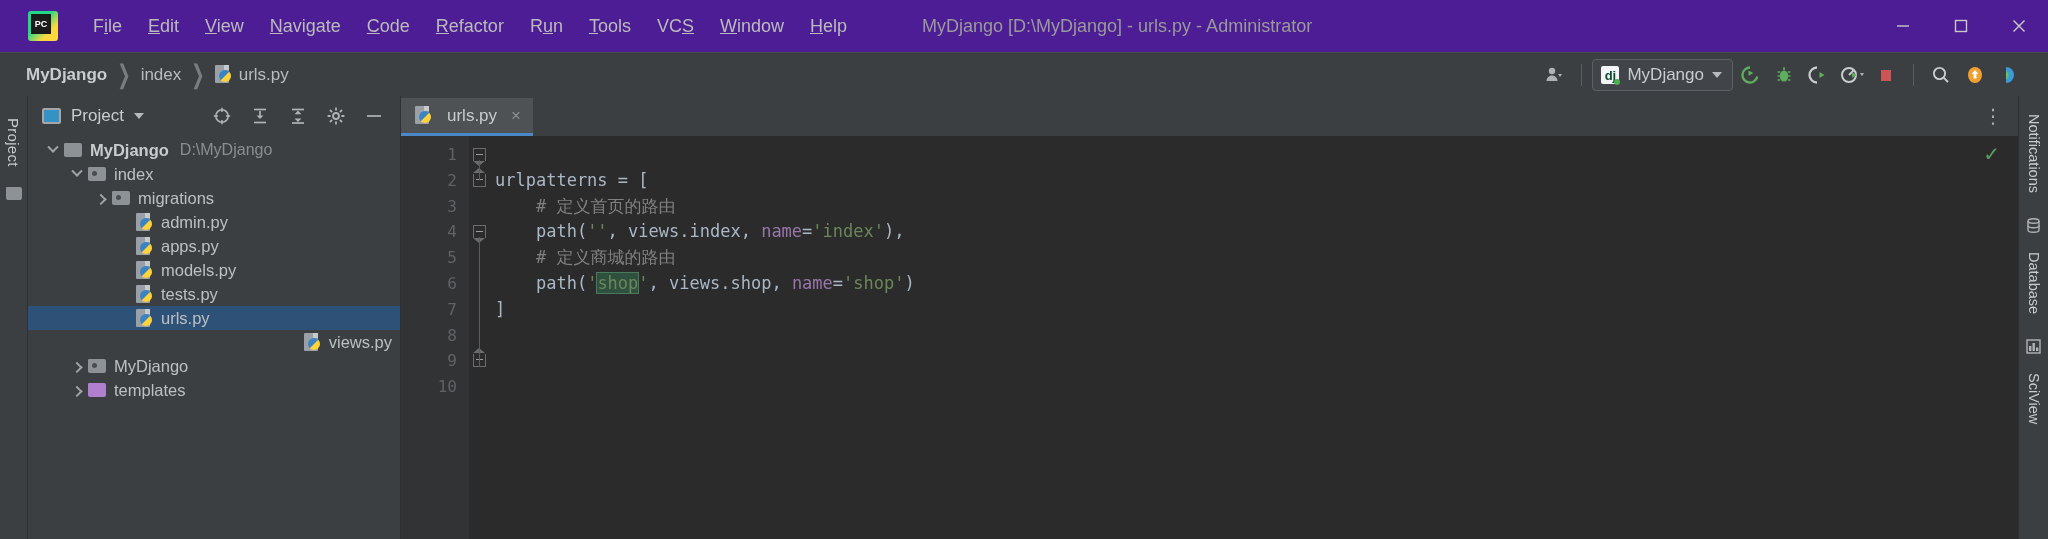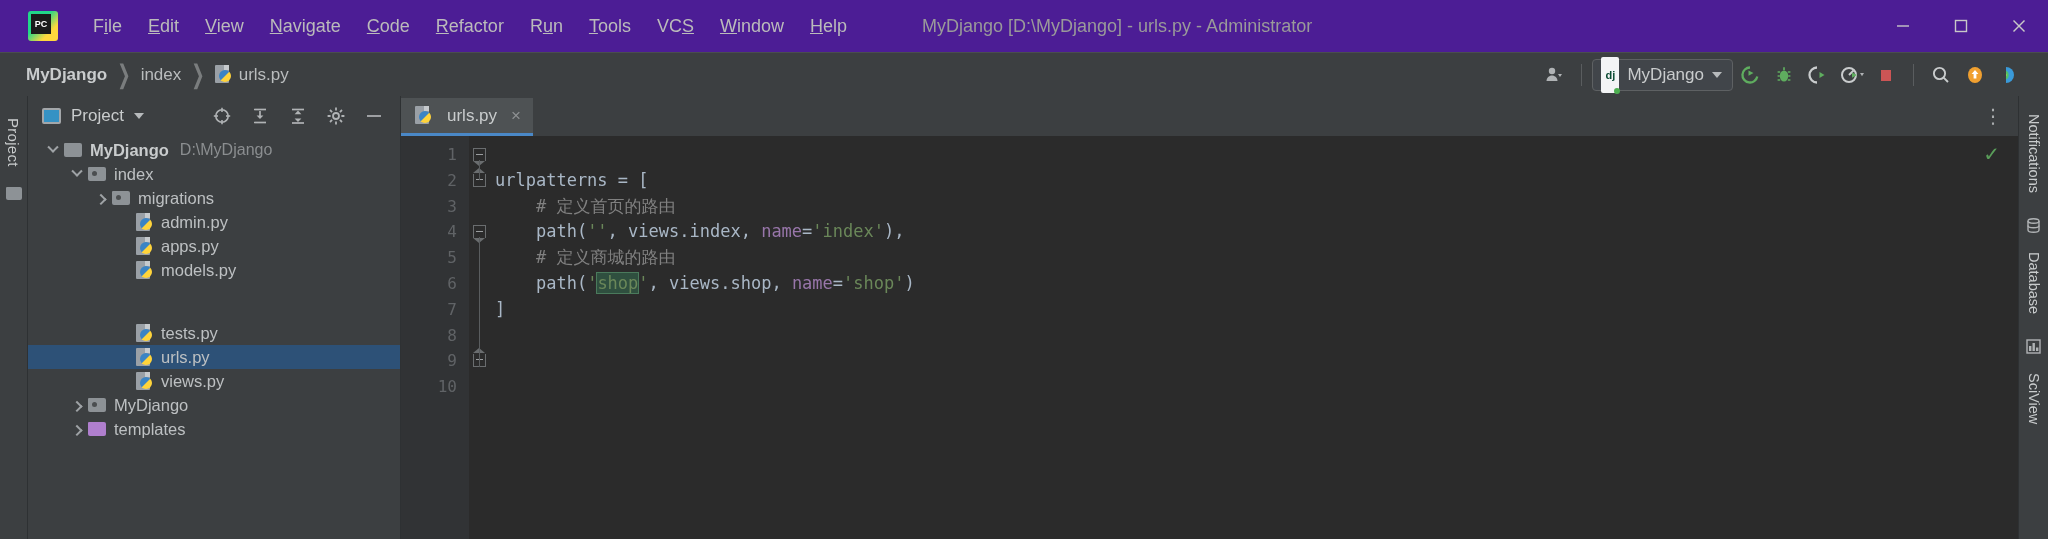--- a/index.html
+++ b/index.html
@@ -112,23 +112,23 @@
     display: flex; align-items: center; justify-content: center;
     color: #a9acae;
   }
   .tb-sep { width: 1px; height: 22px; background: #5a5d5f; margin: 0 10px; }
   .runcfg {
     height: 32px; display: flex; align-items: center;
     border: 1px solid #5e6163; border-radius: 4px;
     padding: 0 10px 0 8px; gap: 8px; background: #41454a;
   }
   .dj-ico {
-    width: 18px; height: 36px; border-radius: 2px;
+    width: 18px; height: 18px; border-radius: 2px;
     background: #f3f4f5; color: #0c4b33;
-    font-size: 11px; font-weight: bold;
+    font-size: 13px; font-weight: bold;
     display: flex; align-items: center; justify-content: center;
     position: relative; flex: 0 0 18px;
   }
   .dj-ico::after {
     content:""; position:absolute; right:-1px; bottom:-1px;
     width:6px; height:6px; border-radius:50%; background:#4caf50;
   }
   .runcfg-label { color: #c9cccd; font-size: 17px; white-space: nowrap; }
   .caret { width:0;height:0;border-left:5px solid transparent;border-right:5px solid transparent;border-top:6px solid #b7babc; }
 
@@ -534,39 +534,39 @@
           </div>
           <div class="trow" style="padding-left: 86px;">
             <span class="tw"></span>
             <span class="py-ico" style="margin-right: 8px;">
               <span class="sheet"></span>
               <span class="fold"></span>
               <span class="snake"></span>
             </span>
             <span class="tlabel">models.py</span>
           </div>
-          <div class="trow" style="padding-left: 86px; margin-top: 39px;">
+          <div class="trow" style="padding-left: 86px;">
             <span class="tw"></span>
             <span class="py-ico" style="margin-right: 8px;">
               <span class="sheet"></span>
               <span class="fold"></span>
               <span class="snake"></span>
             </span>
             <span class="tlabel">tests.py</span>
           </div>
           <div class="trow sel" style="padding-left: 86px;">
             <span class="tw"></span>
             <span class="py-ico" style="margin-right: 8px;">
               <span class="sheet"></span>
               <span class="fold"></span>
               <span class="snake"></span>
             </span>
             <span class="tlabel">urls.py</span>
           </div>
-          <div class="trow" style="padding-left: 86px;">
+          <div class="trow" style="padding-left: 86px; justify-content: flex-end;">
             <span class="tw"></span>
             <span class="py-ico" style="margin-right: 8px;">
               <span class="sheet"></span>
               <span class="fold"></span>
               <span class="snake"></span>
             </span>
             <span class="tlabel">views.py</span>
           </div>
           <div class="trow" style="padding-left: 38px;">
             <span class="tw">

